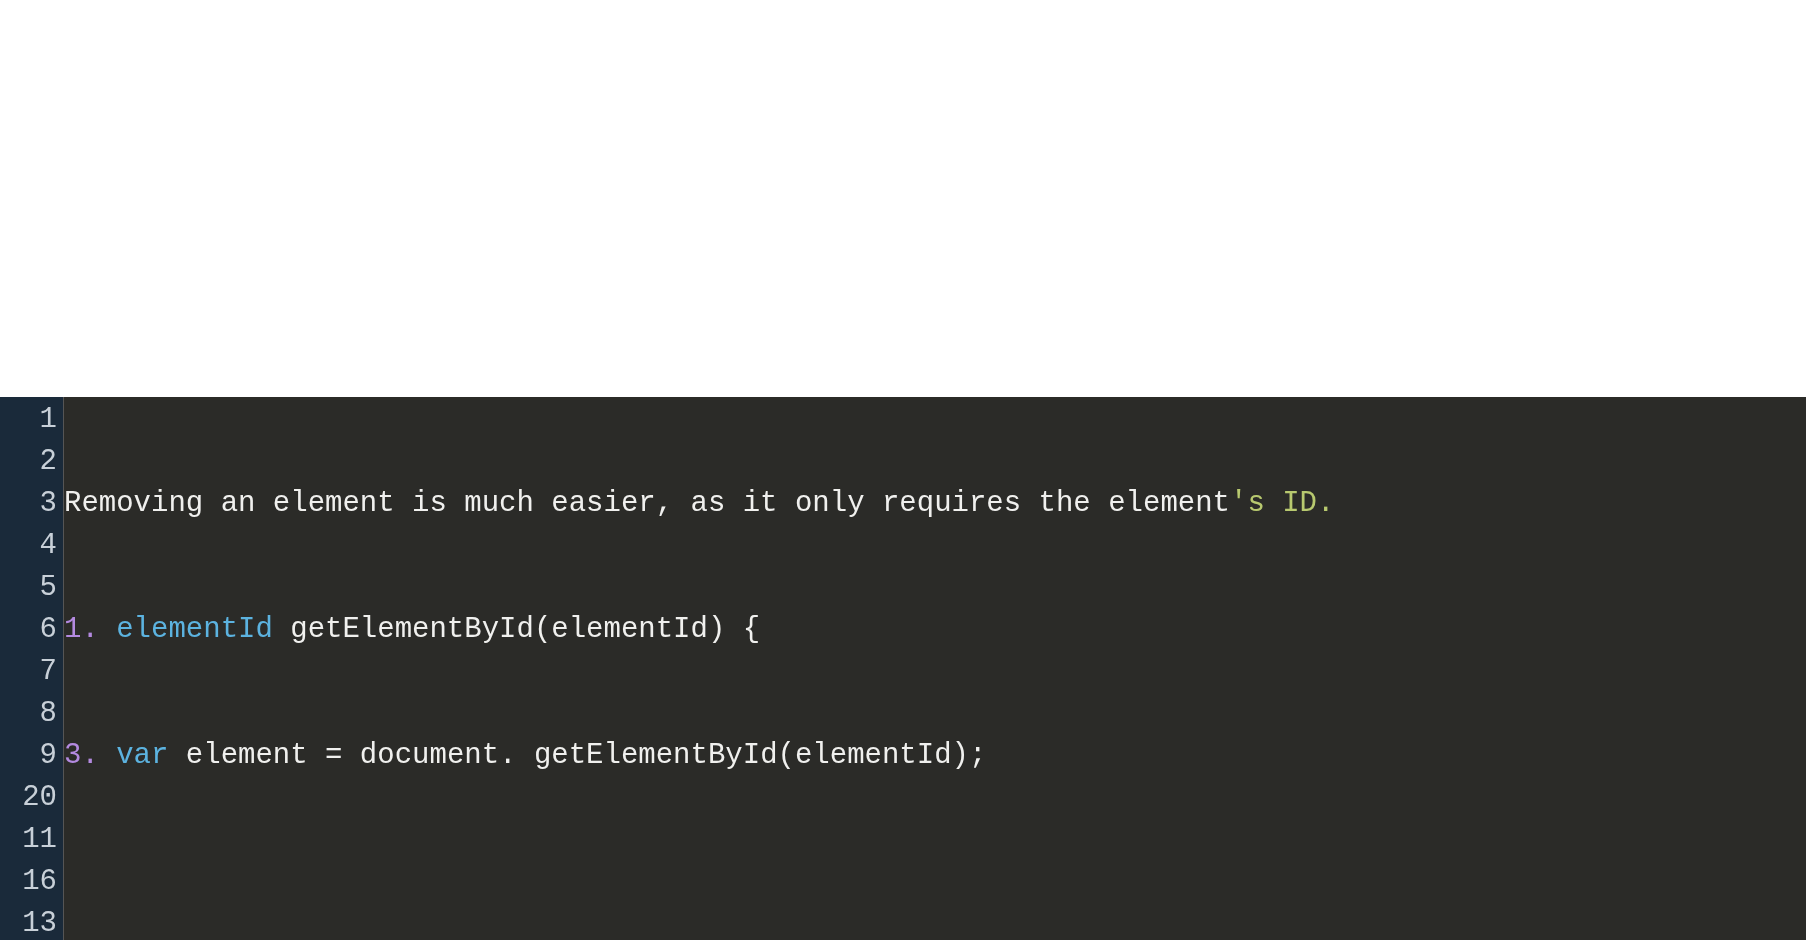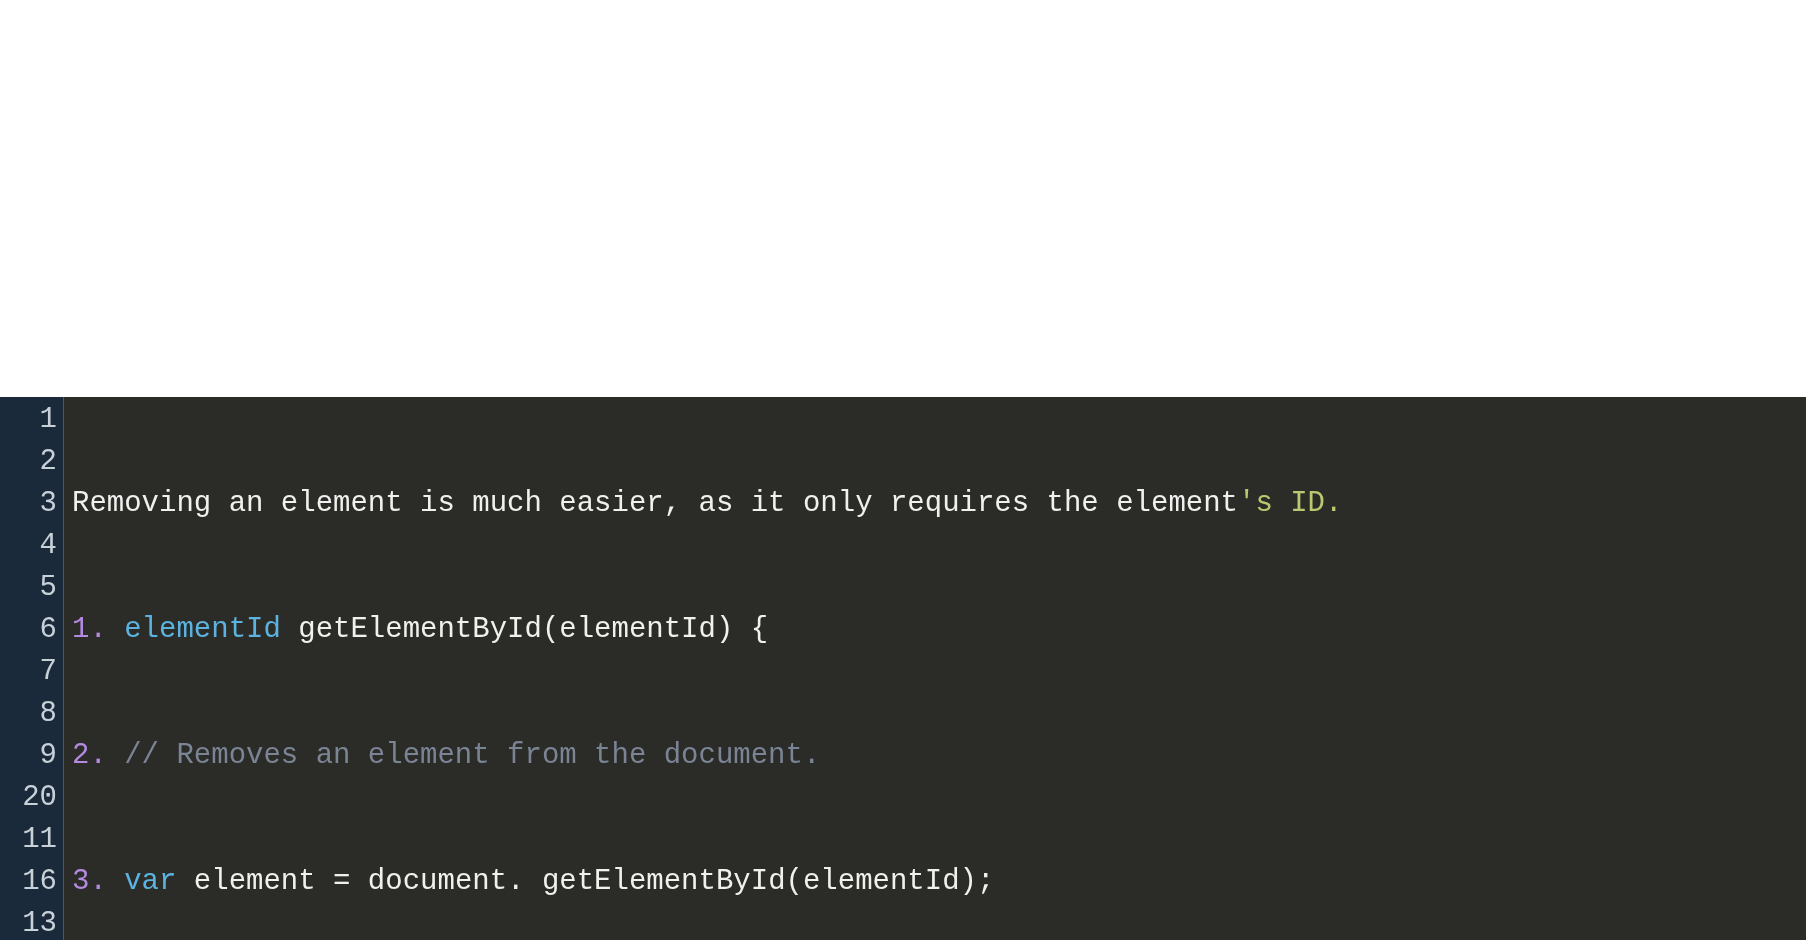--- a/index.html
+++ b/index.html
@@ -35,21 +35,21 @@
     padding-right: 6px;
     padding-top: 2px;
     user-select: none;
     border-right: 1px solid #555;
   }
   .gutter .ln {
     height: 42px;
   }
   .code {
     flex: 1;
-    padding-left: 8px;
+    padding-left: 0;
     padding-top: 2px;
     color: #f0f0ee;
     white-space: pre;
   }
   .code-line {
     height: 42px;
   }
   .c-default { color: #f0f0ee; }
   .c-string  { color: #b8c96f; }
   .c-keyword { color: #5cb3e0; }
@@ -73,21 +73,20 @@
     <div class="ln">8</div>
     <div class="ln">9</div>
     <div class="ln">20</div>
     <div class="ln">11</div>
     <div class="ln">16</div>
     <div class="ln">13</div>
   </div>
   <div class="code">
     <div class="code-line"><span class="c-default">Removing an element is much easier, as it only requires the element</span><span class="c-string">'s ID.</span></div>
     <div class="code-line"><span class="c-number">1.</span><span class="c-keyword"> elementId</span><span class="c-default"> getElementById(elementId) {</span></div>
-    <div class="code-line"><span class="c-number">2.</span><span class="c-default"> </span><span class="c-comment">// Removes an element from the document.</span></div>
     <div class="code-line"><span class="c-number">3.</span><span class="c-keyword"> var</span><span class="c-default"> element = document. getElementById(elementId);</span></div>
     
     
     
     
     
     
     
     
     

